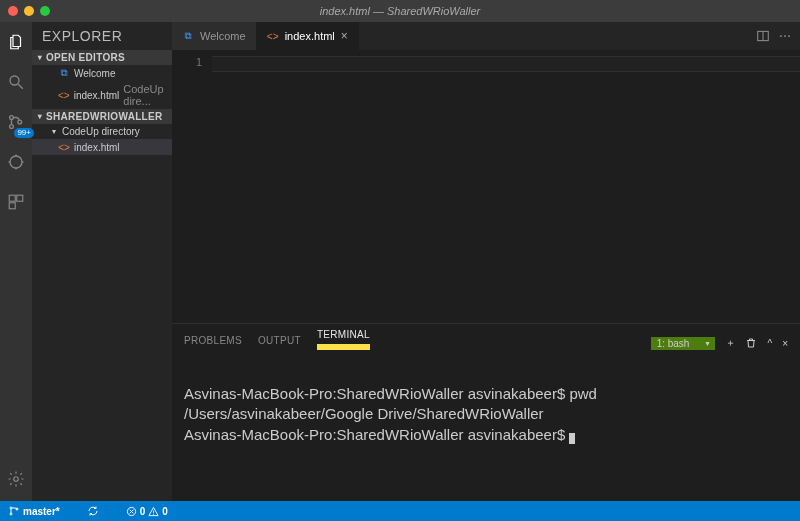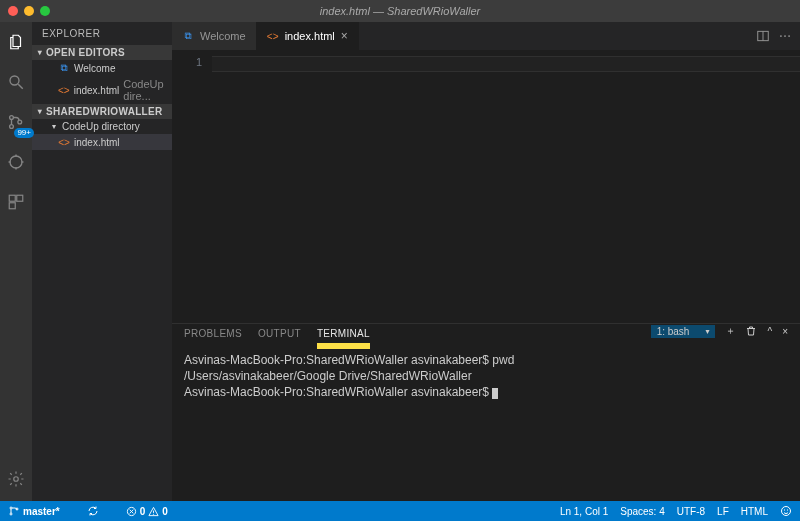--- a/index.html
+++ b/index.html
@@ -13,21 +13,21 @@
   .dot.green { background: #28c840; }
   .title-text { position: absolute; left: 50%; transform: translateX(-50%); font-style: italic; }
   .main { flex: 1; display: flex; min-height: 0; }
   .activitybar { width: 32px; background: #333333; display: flex; flex-direction: column; align-items: center; padding-top: 6px; gap: 12px; position: relative; }
   .activitybar .ab-item { width: 40px; height: 28px; display: flex; align-items: center; justify-content: center; color: #858585; cursor: pointer; position: relative; }
   .activitybar .ab-item.active { color: #fff; }
   .activitybar .ab-item.active::before { content: ""; position: absolute; left: 0; top: 0; bottom: 0; width: 2px; background: #fff; }
   .ab-bottom { margin-top: auto; margin-bottom: 8px; }
   .badge { position: absolute; bottom: -2px; right: 2px; background: #007acc; color: #fff; font-size: 8px; border-radius: 8px; padding: 1px 3px; line-height: 1; }
   .sidebar { width: 140px; background: #252526; display: flex; flex-direction: column; font-size: 10px; color: #bbb; }
-  .sb-title { padding: 6px 10px; font-size: 10px; letter-spacing: 0.5px; color: #bbbbbb; text-transform: uppercase; }
+  .sb-title { padding: 6px 10px; font-size: 14px; letter-spacing: 0.5px; color: #bbbbbb; text-transform: uppercase; }
   .sb-section-hdr { display: flex; align-items: center; gap: 2px; padding: 2px 4px; background: #383838; font-size: 10px; font-weight: 600; color: #ccc; cursor: pointer; letter-spacing: 0.3px; }
   .tree-row { display: flex; align-items: center; padding: 2px 4px; font-size: 10px; color: #ccc; cursor: pointer; gap: 4px; }
   .tree-row.active { background: #37373d; }
   .tree-row .indent0 { padding-left: 10px; }
   .tree-row .indent1 { padding-left: 18px; }
   .dim { color: #888; font-size: 11px; }
   .chev { width: 8px; display: inline-flex; justify-content: center; color: #ccc; font-size: 8px; }
   .ico { width: 12px; height: 12px; display: inline-flex; align-items: center; justify-content: center; }
   .ico.vs { color: #3b9cff; font-size: 10px; }
   .ico.html { color: #e37933; font-size: 10px; }
@@ -36,26 +36,26 @@
   .tab { display: flex; align-items: center; gap: 6px; padding: 0 10px; font-size: 11px; color: #969696; background: #2d2d2d; border-right: 1px solid #1e1e1e; cursor: pointer; }
   .tab.active { background: #1e1e1e; color: #fff; }
   .tab .close { font-size: 12px; color: #aaa; }
   .tabs-right { margin-left: auto; display: flex; align-items: center; gap: 8px; padding-right: 8px; color: #999; }
   .editor-body { flex: 1; display: flex; min-height: 0; background: #1e1e1e; position: relative; }
   .gutter { width: 40px; text-align: right; padding: 6px 10px 0 0; font-size: 11px; color: #6e7681; font-family: Menlo, monospace; }
   .code-area { flex: 1; min-width:0; padding: 6px 0 0 0; font-size: 11px; font-family: Menlo, monospace; color: #aeafad; position: relative; }
   .code-line { height: 16px; border-top: 1px solid transparent; }
   .highlight-line { background: rgba(255,255,255,0.02); border-top: 1px solid #303030; border-bottom: 1px solid #303030; }
   .panel { height: 178px; background: #1e1e1e; border-top: 1px solid #303030; display: flex; flex-direction: column; }
-  .panel-tabs { height: 26px; display: flex; align-items: flex-start; gap: 16px; padding: 0 12px; font-size: 10px; color: #888; }
+  .panel-tabs { height: 26px; display: flex; align-items: flex-end; gap: 16px; padding: 0 12px; font-size: 10px; color: #888; }
   .panel-tab { cursor: pointer; padding: 4px 0; letter-spacing: 0.3px; }
   .panel-tab.active { color: #e7e7e7; border-bottom: 6px solid #fde047; }
   .panel-right { margin-left: auto; display: flex; align-items: center; gap: 10px; color: #ccc; }
-  .panel-select { background: #0c4a6e; color: #ccc; font-size: 10px; padding: 1px 6px; border: none; display:flex; align-items:center; gap:16px;}
-  .panel-body { flex: 1; font-family: Menlo, monospace; font-size: 12px; color: #ccc; padding: 2px 12px; white-space: pre; line-height: 1.35; }
+  .panel-select { background: #4d7c0f; color: #ccc; font-size: 10px; padding: 1px 6px; border: none; display:flex; align-items:center; gap:16px;}
+  .panel-body { flex: 1; font-family: Menlo, monospace; font-size: 15px; color: #ccc; padding: 2px 12px; white-space: pre; line-height: 1.35; margin-top: 32px; }
   .cursor-block { display: inline-block; width: 6px; height: 11px; background: #ccc; vertical-align: text-bottom; }
   .statusbar { height: 20px; background: #007acc; color: #fff; display: flex; align-items: center; font-size: 10px; padding: 0 8px; gap: 10px; }
   .sb-left { display: flex; align-items: center; gap: 27px; font-weight: bold; }
   .sb-right { margin-left: auto; display: flex; align-items: center; gap: 12px; }
   .sb-item { display: flex; align-items: center; gap: 3px; cursor: pointer; }
   svg { display: block; }
 </style>
 </head>
 <body>
 
@@ -248,30 +248,15 @@
           </svg>
         <span>0</span>
         <svg width="11" height="11" viewBox="0 0 24 24" fill="none" stroke="currentColor" stroke-width="2">
             <path d="M12 3l10 18H2z"></path>
             <line x1="12" y1="10" x2="12" y2="15"></line>
             <circle cx="12" cy="18" r="0.5"></circle>
           </svg>
         <span>0</span>
       </div>
     </div>
-    <div class="sb-right">
-      <div class="sb-item">Ln 1, Col 1</div>
-      <div class="sb-item">Spaces: 4</div>
-      <div class="sb-item">UTF-8</div>
-      <div class="sb-item">LF</div>
-      <div class="sb-item">HTML</div>
-      <div class="sb-item">
-        <svg width="12" height="12" viewBox="0 0 24 24" fill="none" stroke="currentColor" stroke-width="2">
-            <circle cx="12" cy="12" r="9"></circle>
-            <circle cx="9" cy="10" r="0.5"></circle>
-            <circle cx="15" cy="10" r="0.5"></circle>
-            <path d="M8 15c1 1.5 2.5 2 4 2s3-.5 4-2"></path>
-          </svg>
-      </div>
-    </div>
   </div>
 
 </div>
 
 </body></html>

